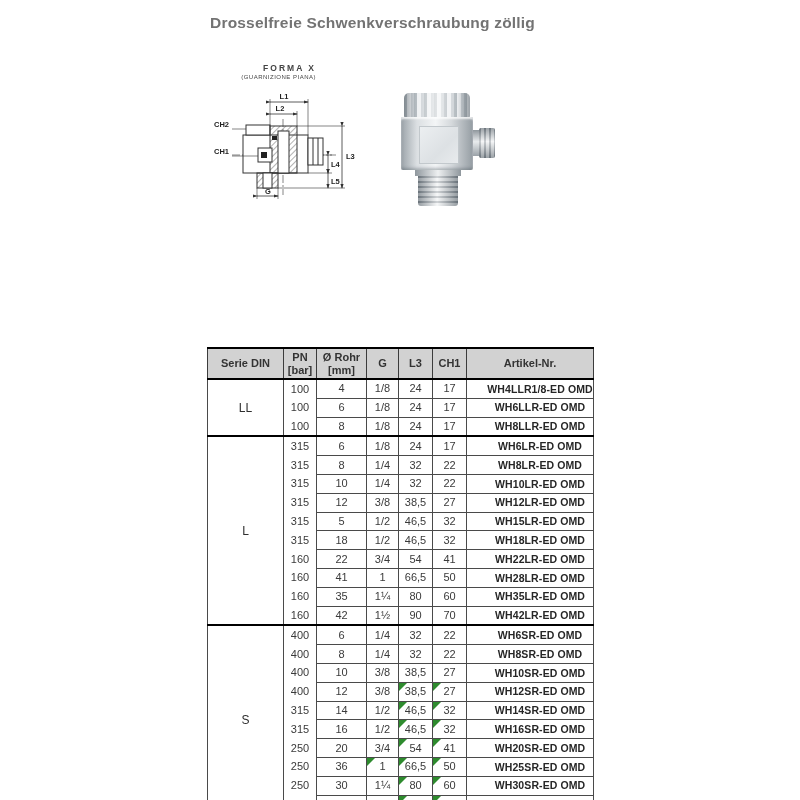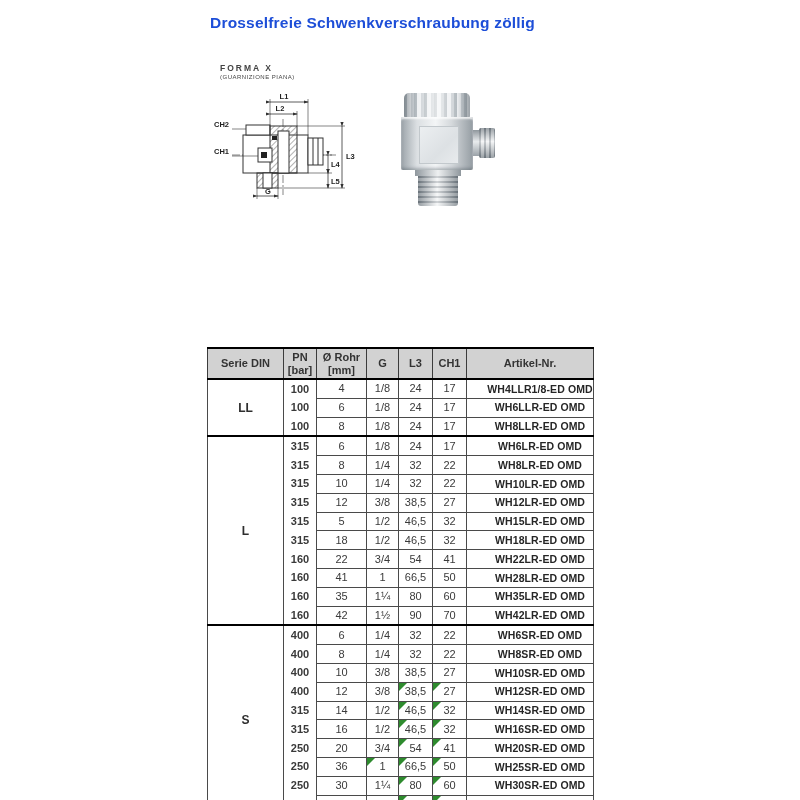--- a/index.html
+++ b/index.html
@@ -1,26 +1,26 @@
 <!DOCTYPE html>
 <html style="--mark: #2e8b2e;"><head>
 <meta charset="utf-8">
 <style>
   html,body{margin:0;padding:0;}
   body{
     width:800px;height:800px;background:#ffffff;position:relative;overflow:hidden;
     font-family:"Liberation Sans",sans-serif;color:#333;
   }
   .page-title{
-    position:absolute;left:210px;top:14px;font-size:15.5px;font-weight:bold;color:#1d4ed8;
+    position:absolute;left:210px;top:14px;font-size:15.5px;font-weight:bold;color:#737373;
     letter-spacing:0.2px;
   }
   
   .drawing-caption{
-    position:absolute;left:220px;top:63px;width:96px;text-align:left;color:#444;
+    position:absolute;left:220px;top:63px;width:96px;text-align:right;color:#444;
   }
   .drawing-caption .cap1{font-size:8.5px;font-weight:bold;letter-spacing:2px;}
   .drawing-caption .cap2{font-size:6px;letter-spacing:0.5px;margin-top:1px;}
   .drawing-svg{position:absolute;left:212px;top:86px;}
   .drawing-svg text{font-family:"Liberation Sans",sans-serif;font-size:7.5px;font-weight:bold;fill:#222;}
   
   .photo{position:absolute;left:395px;top:90px;width:92px;height:118px;}
   .photo *{position:absolute;}
   .ph-cap{
     left:9px;top:3px;width:66px;height:25px;border-radius:5px 5px 2px 2px;
@@ -66,22 +66,22 @@
     background:#d2d2d2;border:1px solid #3c3c3c;border-top:2px solid #000;border-bottom:2px solid #000;
     font-size:11px;font-weight:bold;color:#333;height:29px;white-space:pre-line;line-height:1.15;
     padding:0;text-align:center;
   }
   .spec-table td{
     border:1px solid #4a4a4a;text-align:center;height:17.8px;padding:0;line-height:1;
     position:relative;background:#fff;
   }
   .spec-table tr.group-first td{border-top:2px solid #000;}
   .spec-table{border-bottom:2px solid #000;}
-  td.serie{font-weight:bold;font-size:12px;color:#2e2e2e;}
-  td.pn{font-weight:bold;color:#3a3a3a;}
+  td.serie{font-weight:normal;font-size:12px;color:#2e2e2e;}
+  td.pn{font-weight:normal;color:#3a3a3a;}
   td.pn-nob{border-bottom:hidden;}
   td.pn-mid{border-top:hidden;}
   td.artikel{font-weight:bold;font-size:10.5px;color:#262626;letter-spacing:0.1px;padding-left:20px;}
   .corner-mark{
     position:absolute;top:0;left:0;width:0;height:0;
     border-top:8px solid var(--mark,#2e8b2e);border-right:8px solid transparent;
   }
   .col-serie{width:76px;} .col-pn{width:33px;} .col-rohr{width:50px;} .col-g{width:32px;}
   .col-l3{width:34px;} .col-ch1{width:34px;} .col-art{width:127px;}
 </style>

